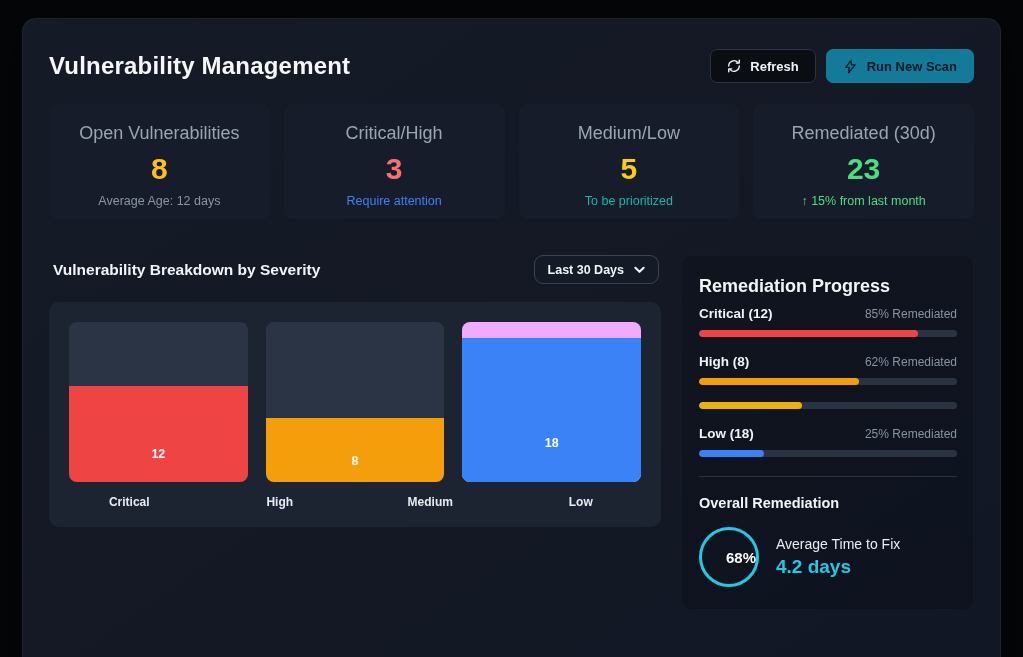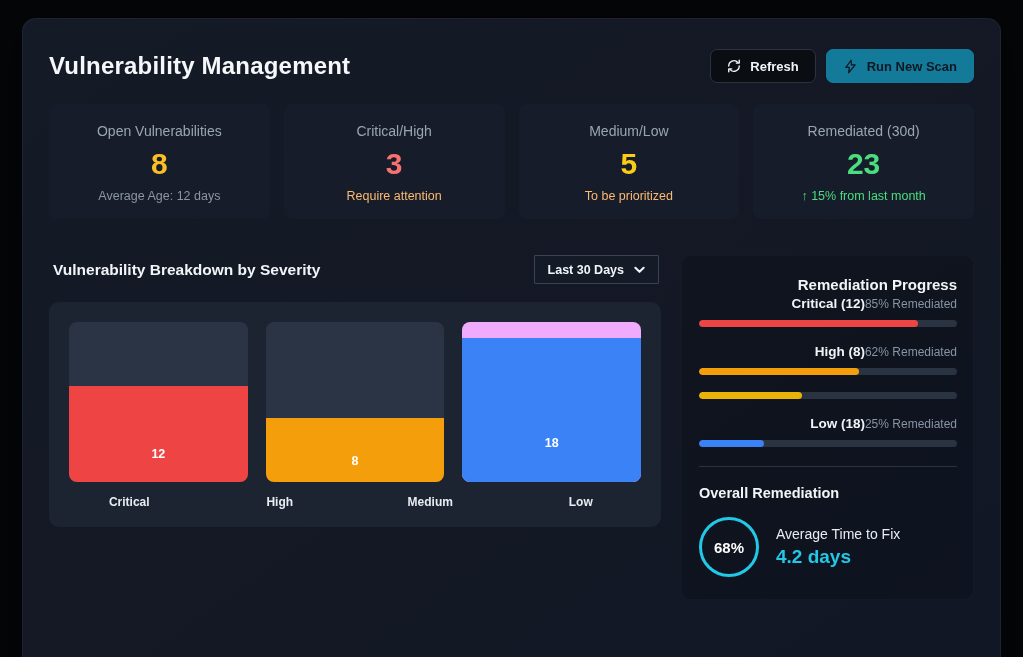--- a/index.html
+++ b/index.html
@@ -23,54 +23,54 @@
   .hdr-title { font-size:24px; font-weight:700; color:#f5f7fa; letter-spacing:0.2px; }
   .hdr-actions { display:flex; gap:10px; }
   .btn { display:inline-flex; align-items:center; gap:9px; height:34px; padding:0 16px;
          border-radius:7px; font-size:13px; font-weight:700; cursor:pointer; }
   .btn-refresh { background:#0a0d12; border:1px solid #2b3340; color:#f2f5f8; }
   .btn-run { background:#137b99; border:1px solid #137b99; color:#0e1824; }
   .btn svg { display:block; }
   
   .stats { display:grid; grid-template-columns:repeat(4,1fr); gap:14px; margin-top:21px; }
   .stat-card { background:#161c29; border-radius:8px; text-align:center; padding:19px 8px 20px 8px; height:115px; }
-  .stat-label { font-size:14px; color:#9aa5b4; font-weight:500; }
+  .stat-label { font-size:18px; color:#9aa5b4; font-weight:500; }
   .stat-value { font-size:30px; font-weight:700; margin-top:8px; line-height:1.1; }
   .stat-sub { font-size:12.5px; margin-top:9px; color:#8b95a5; }
   
   .content { display:flex; gap:20px; margin-top:36px; align-items:flex-start; }
   .left-col { flex:0 0 612px; }
   .left-hdr { display:flex; justify-content:space-between; align-items:center; padding:0 2px 0 4px; }
   .section-title { font-size:15.5px; font-weight:700; color:#f2f5f8; }
   .dropdown { display:inline-flex; align-items:center; gap:10px; height:29px; padding:0 13px;
-              background:#141b27; border:1px solid #3a4353; border-radius:1px;
+              background:#141b27; border:1px solid #3a4353; border-radius:9px;
               color:#f2f5f8; font-size:12.5px; font-weight:600; cursor:pointer; }
   .chart-card { margin-top:18px; background:#1c2432; border-radius:10px; padding:20px 20px 18px 20px; }
   .bars { display:flex; gap:18px; height:160px; }
   .bar-track { flex:1; background:#2b3444; border-radius:8px; position:relative; overflow:hidden; }
   .bar-fill { position:absolute; left:0; right:0; bottom:0; border-radius:0; }
   .bar-value { position:absolute; left:0; right:0; bottom:22%; text-align:center;
                font-size:12.5px; font-weight:700; color:#ffffff; }
   .bar-labels { display:flex; gap:30px; margin-top:13px;align-items:center; }
   .bar-label { flex:1; text-align:center; font-size:12px; font-weight:700; color:#e8ecf2; }
   
   .right-col { flex:1; background:rgba(9,14,23,0.40); border:1px solid rgba(120,140,170,0.05);
                border-radius:10px; padding:20px 16px 22px 17px; }
-  .rem-title { font-size:15px; font-weight:700; color:#f2f5f8; margin-bottom:3px;text-align:right; }
+  .rem-title { font-size:18px; font-weight:700; color:#f2f5f8; margin-bottom:9px; }
   .prog-row { margin-bottom:17px; }
-  .prog-head { display:flex; justify-content:flex-end; align-items:baseline; }
+  .prog-head { display:flex; justify-content:space-between; align-items:baseline; }
   .prog-label { font-size:13.5px; font-weight:600; color:#f0f3f7; }
   .prog-status { font-size:12px; color:#8893a3; }
   .prog-track { margin-top:9px; height:7px; background:#2a3342; border-radius:4px; overflow:hidden; }
   .prog-fill { height:100%; border-radius:4px; }
   .divider { border:none; border-top:1px solid #2b3342; margin:19px 0 18px 0; }
   .overall-title { font-size:14.5px; font-weight:700; color:#f2f5f8; }
   .overall-row { display:flex; align-items:center; gap:17px; margin-top:16px; }
   .ring { width:60px; height:60px; border-radius:50%; border:3px solid #22c8e6;
-          display:flex; align-items:center; justify-content:center;
+          display:flex; align-items:center; justify-content:flex-end;
           font-size:15px; font-weight:800; color:#ffffff; flex:0 0 auto; }
   .avg-label { font-size:14px; font-weight:500; color:#e9edf3; }
   .avg-value { font-size:19px; font-weight:700; color:#22c8e6; margin-top:4px; }
 </style>
 </head>
 <body>
 
 <div class="panel">
 
   <div class="hdr">
@@ -100,26 +100,26 @@
 
   <div class="stats">
     <div class="stat-card">
       <div class="stat-label">Open Vulnerabilities</div>
       <div class="stat-value" style="color: rgb(251, 191, 36);">8</div>
       <div class="stat-sub" style="color: rgb(139, 149, 165);">Average Age: 12 days</div>
     </div>
     <div class="stat-card">
       <div class="stat-label">Critical/High</div>
       <div class="stat-value" style="color: rgb(248, 113, 113);">3</div>
-      <div class="stat-sub" style="color: #fdba74;">Require attention</div>
+      <div class="stat-sub" style="color: #3b82f6;">Require attention</div>
     </div>
     <div class="stat-card">
       <div class="stat-label">Medium/Low</div>
       <div class="stat-value" style="color: rgb(250, 204, 21);">5</div>
-      <div class="stat-sub" style="color: #fdba74;">To be prioritized</div>
+      <div class="stat-sub" style="color: #14b8a6;">To be prioritized</div>
     </div>
     <div class="stat-card">
       <div class="stat-label">Remediated (30d)</div>
       <div class="stat-value" style="color: rgb(74, 222, 128);">23</div>
       <div class="stat-sub" style="color: rgb(74, 222, 128);">↑ 15% from last month</div>
     </div>
   </div>
 
   <div class="content">
 

